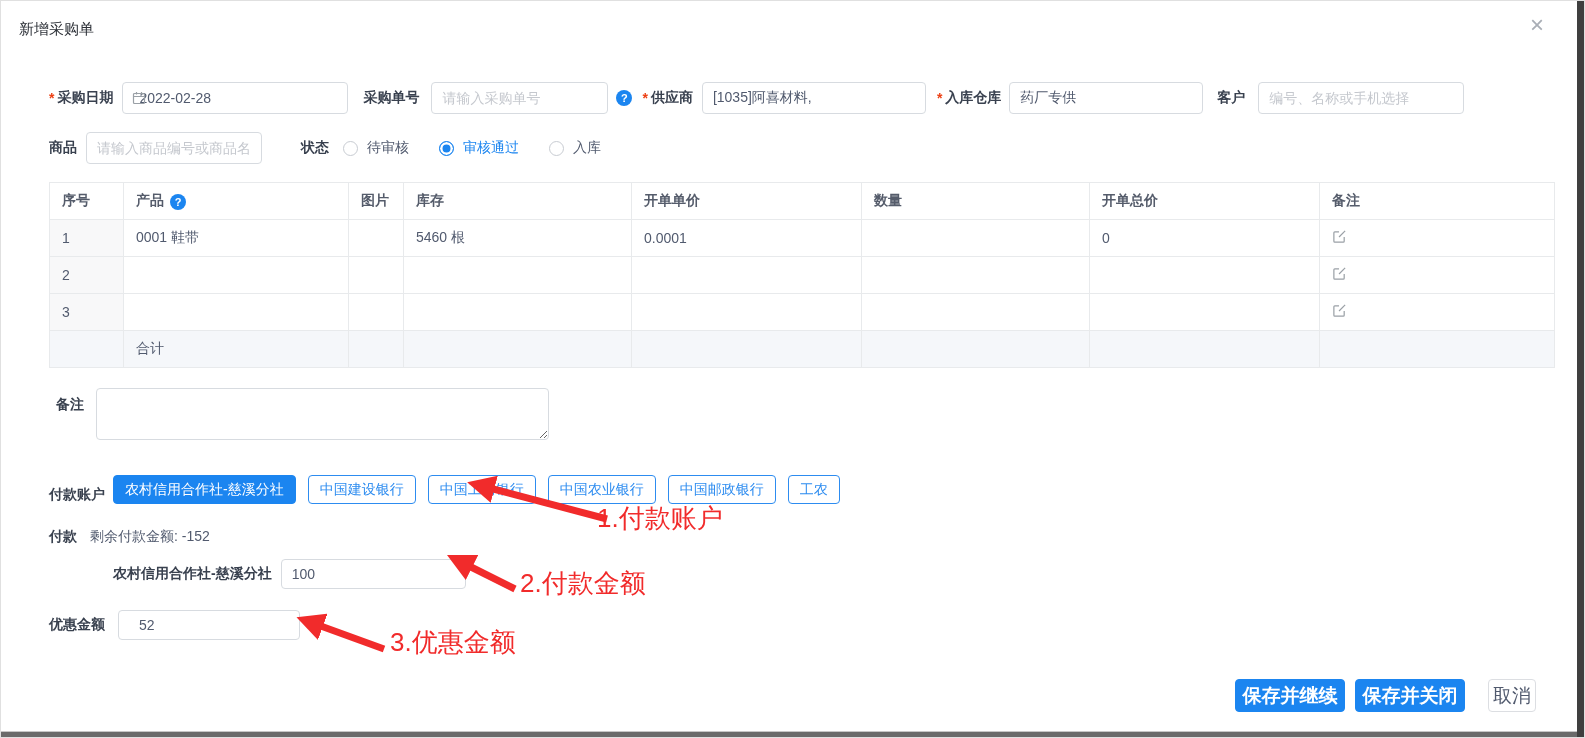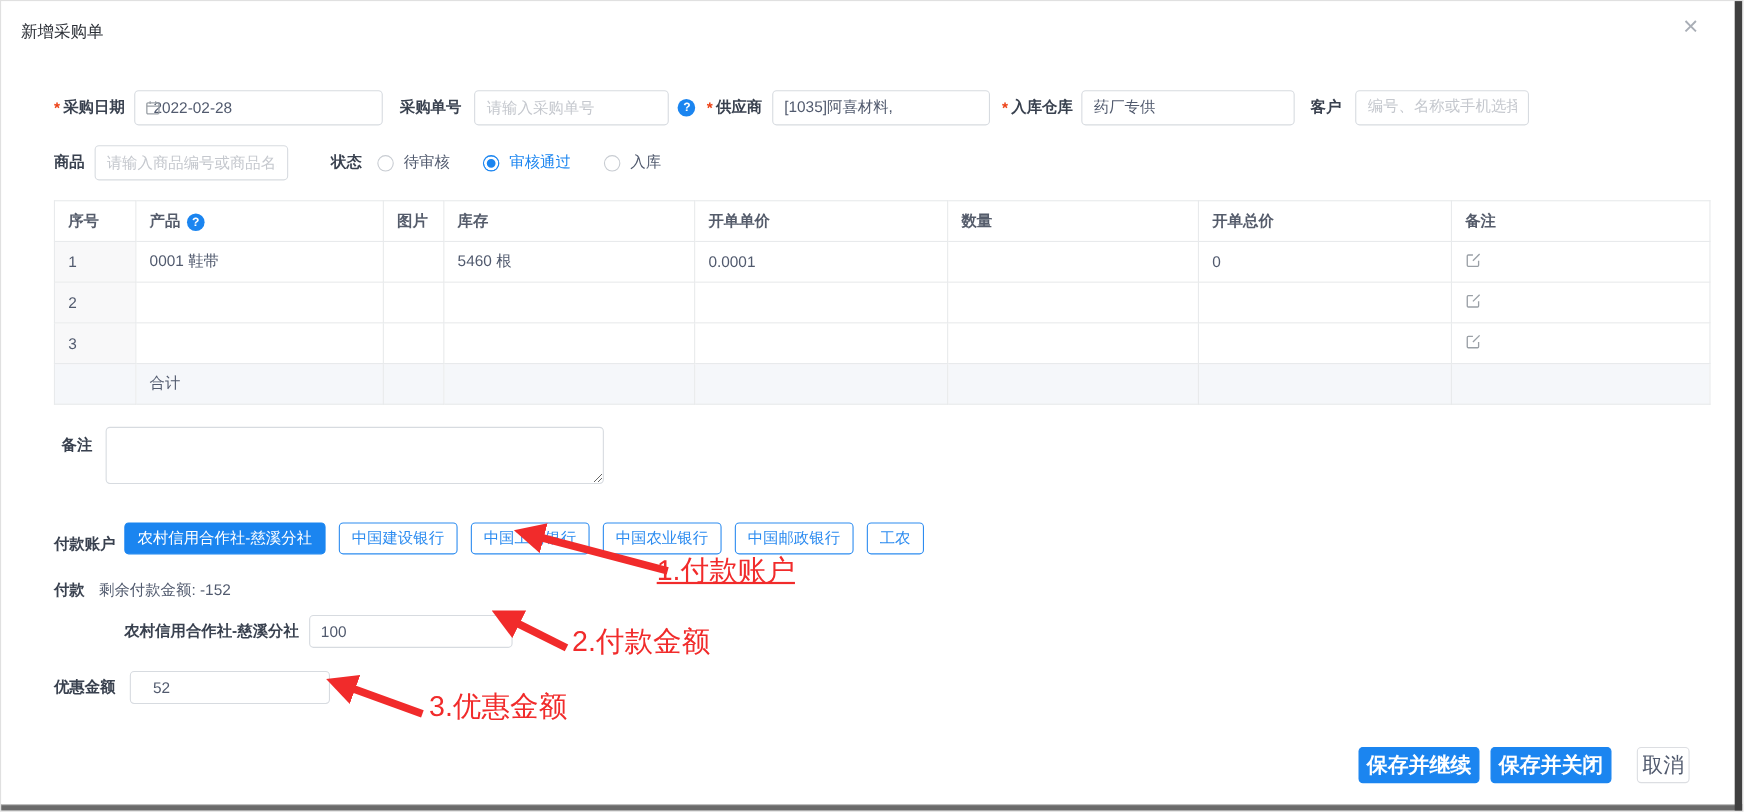--- a/index.html
+++ b/index.html
@@ -92,21 +92,21 @@
   .btn {
     height:33px; border-radius:4px; font-size:19px; font-weight:600;
     cursor:pointer; font-family:inherit;
   }
   .btn-primary { background:#1b85f0; border:1px solid #1b85f0; color:#fff; width:110px; }
   .btn-default { background:#fff; border:1px solid #dcdee2; color:#515a6e; width:48px; font-weight:400; }
   .btn + .btn { margin-left:10px; }
   .btn-cancel-gap { margin-left:23px !important; }
 
   .annotation { position:absolute; color:#f12b2b; font-size:26px; white-space:nowrap; z-index:40; }
-  .anno-1 { left:596px; top:500px;text-decoration:underline; }
+  .anno-1 { left:596px; top:500px; }
   .anno-2 { left:519px; top:565px; }
   .anno-3 { left:389px; top:624px; }
   .arrow-overlay { position:absolute; left:0; top:0; width:1585px; height:738px; pointer-events:none; z-index:39; }
 </style>
 </head>
 <body>
 
 <div class="dlg-header">
   <span class="dlg-title">新增采购单</span>
 </div>
@@ -127,30 +127,30 @@
     </span>
   </div>
   <div class="fg" style="margin-left:15px;">
     <span class="lbl">采购单号</span>
     <input class="inp" style="margin-left: 12px; width: 177px;" placeholder="请输入采购单号">
     <span class="help" style="margin-left:8px;">?</span>
   </div>
   <div class="fg" style="margin-left:10px;">
     <span class="req">*</span>
     <span class="lbl">供应商</span>
-    <input class="inp" style="margin-left: 9px; width: 198px;" value="[1035]阿喜材料,">
+    <input class="inp" style="margin-left: 9px; width: 224px;" value="[1035]阿喜材料,">
   </div>
   <div class="fg" style="margin-left:11px;">
     <span class="req">*</span>
     <span class="lbl">入库仓库</span>
     <input class="inp" style="margin-left: 8px; width: 194px;" value="药厂专供">
   </div>
   <div class="fg" style="margin-left:14px;">
     <span class="lbl">客户</span>
-    <input class="inp" style="margin-left: 13px; width: 158px; font-family: Liberation Serif, serif;" placeholder="编号、名称或手机选择">
+    <input class="inp" style="margin-left: 13px; width: 206px;" placeholder="编号、名称或手机选择">
   </div>
 </div>
 
 <div class="form-row row2">
   <div class="fg">
     <span class="lbl">商品</span>
     <input class="inp" style="margin-left: 9px; width: 176px;" placeholder="请输入商品编号或商品名称">
   </div>
   <div class="fg radio-group" style="margin-left:39px;">
     <span class="lbl">状态</span>

